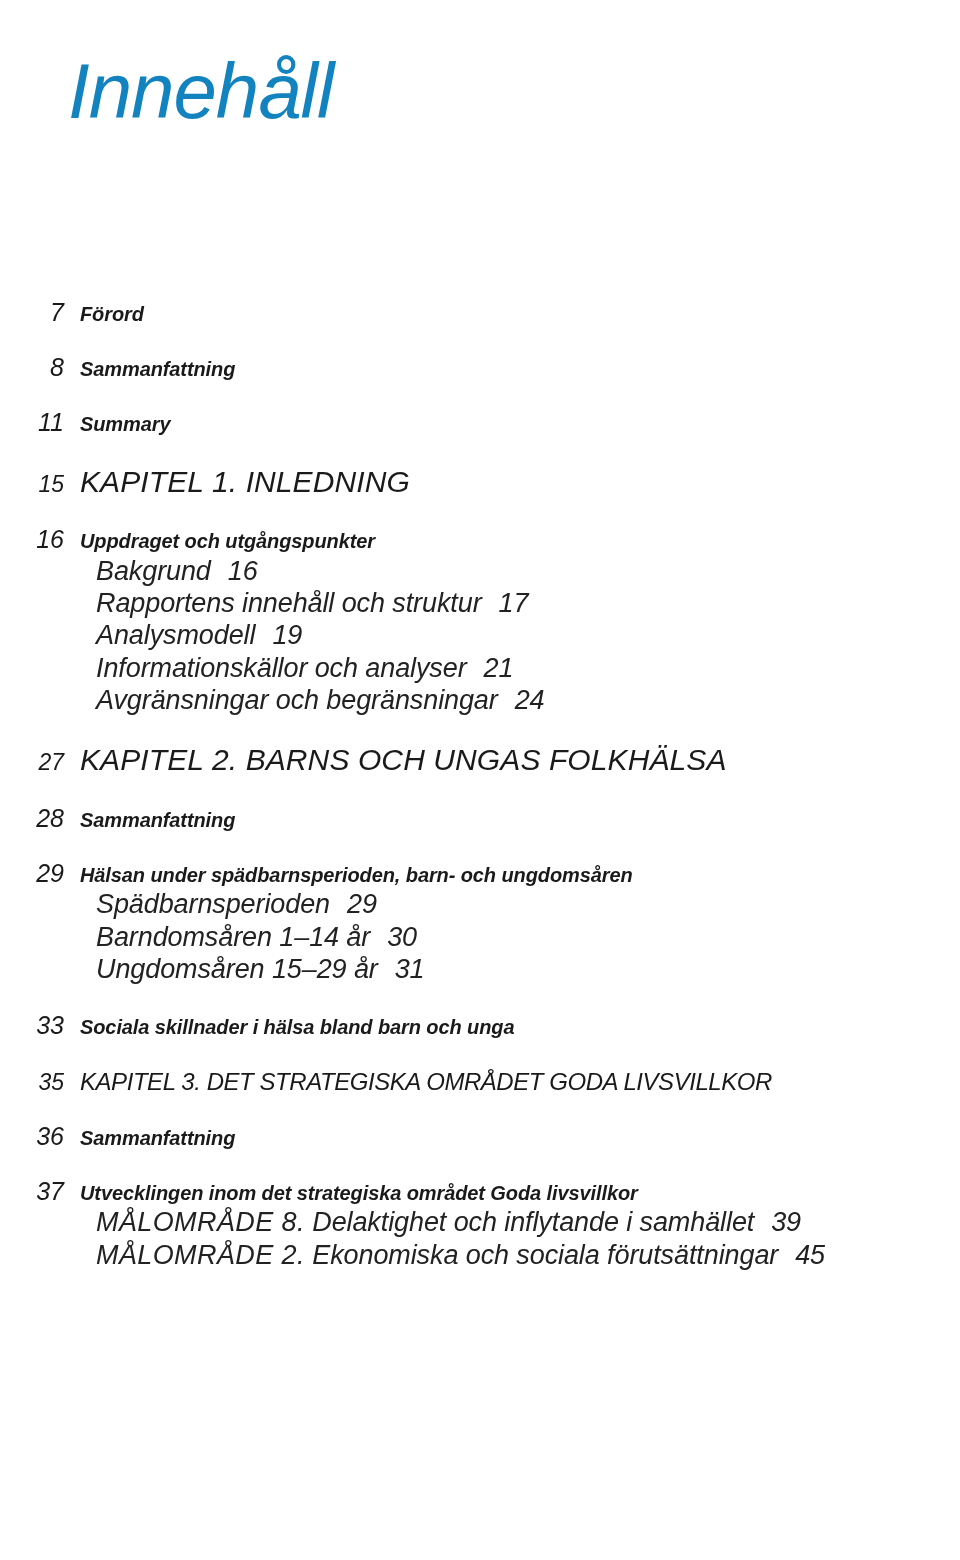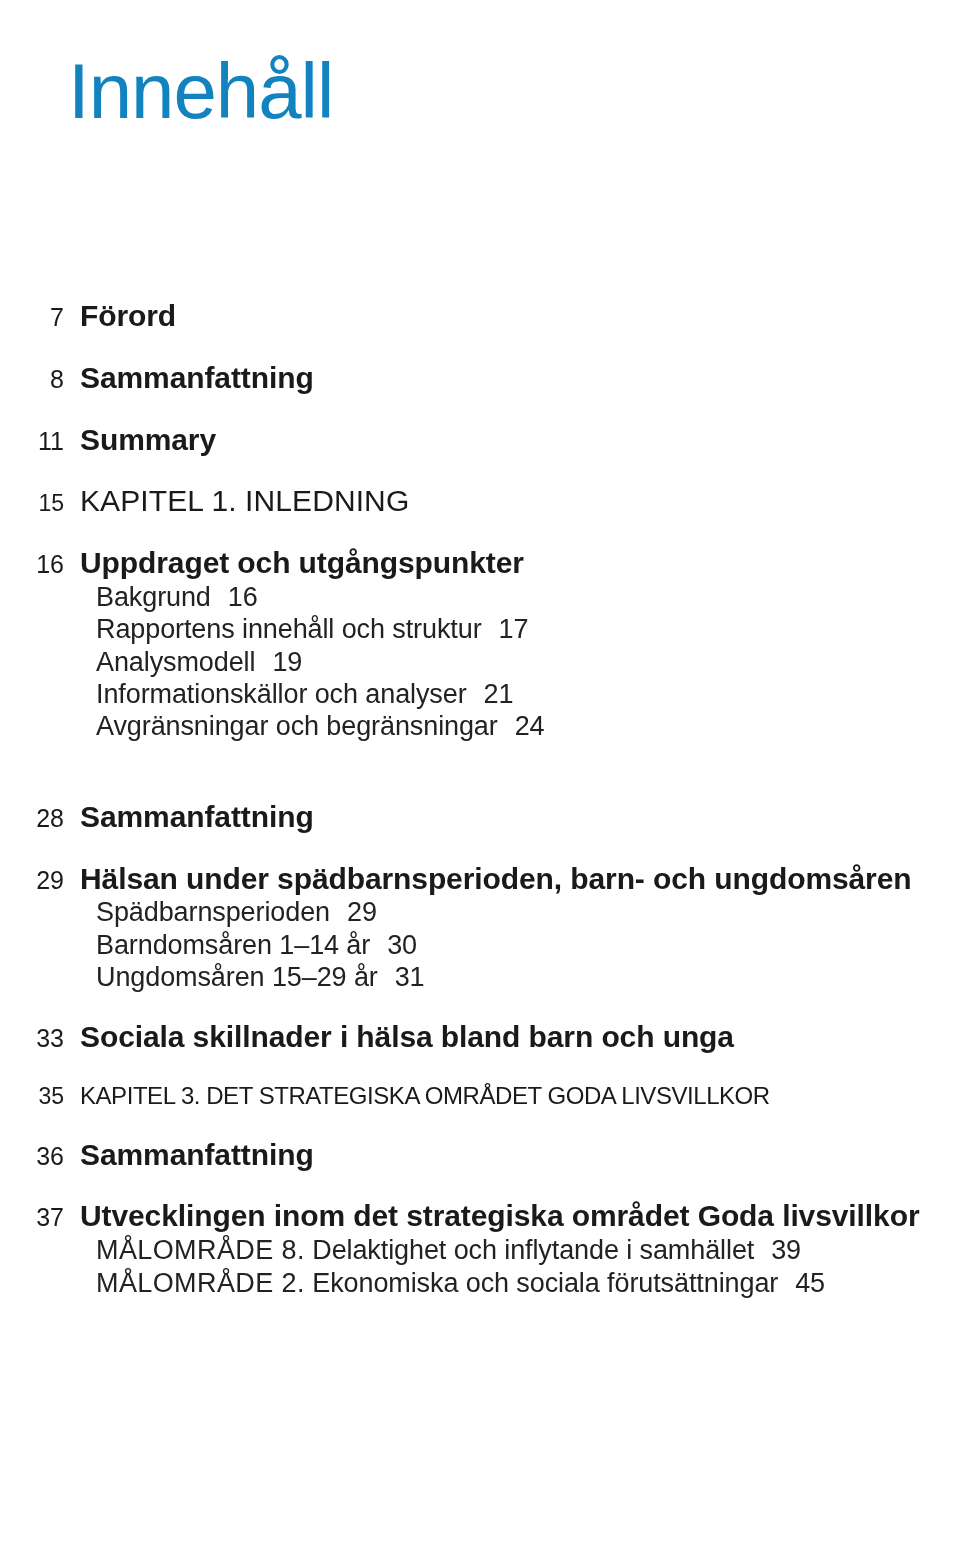--- a/index.html
+++ b/index.html
@@ -15,20 +15,21 @@
     font-family: "Liberation Sans", "DejaVu Sans", sans-serif;
     color: #1a1a1a;
     -webkit-font-smoothing: antialiased;
   }
 
   .page {
     position: relative;
     width: 884px;
     height: 1560px;
     box-sizing: border-box;
+    font-style: italic;
   }
 
   
   .toc-title {
     position: absolute;
     left: 68px;
     top: -4px;
     font-size: 78px;
     line-height: 1.12;
     font-weight: 400;
@@ -68,21 +69,21 @@
 
   .entry .label {
     flex: 1 1 auto;
     padding-left: 16px;
     white-space: nowrap;
   }
 
   
   .lv1 { margin-top: 0; }
   .lv1 .label {
-    font-size: 30px;
+    font-size: 20px;
     line-height: 1.06;
     font-weight: 600;
     letter-spacing: -0.1px;
   }
   .lv1 .num { font-size: 25px; font-weight: 400; }
 
   
   .lvcap .label {
     font-size: 30px;
     line-height: 1.06;
@@ -170,20 +171,24 @@
       <div class="entry lv2">
         <span class="num">21</span>
         <span class="label"><span>Informationskällor och analyser</span><span class="pg">21</span></span>
       </div>
       <div style="height: 4px;"></div>
       <div class="entry lv2">
         <span class="num">24</span>
         <span class="label"><span>Avgränsningar och begränsningar</span><span class="pg">24</span></span>
       </div>
       <div style="height: 30px;"></div>
+      <div class="entry lvcap">
+        <span class="num">27</span>
+        <span class="label">KAPITEL 2. BARNS OCH UNGAS FOLKHÄLSA</span>
+      </div>
       <div style="height: 30px;"></div>
       <div class="entry lv1">
         <span class="num">28</span>
         <span class="label">Sammanfattning</span>
       </div>
       <div style="height: 30px;"></div>
       <div class="entry lv1">
         <span class="num">29</span>
         <span class="label">Hälsan under spädbarnsperioden, barn- och ungdomsåren</span>
       </div>

